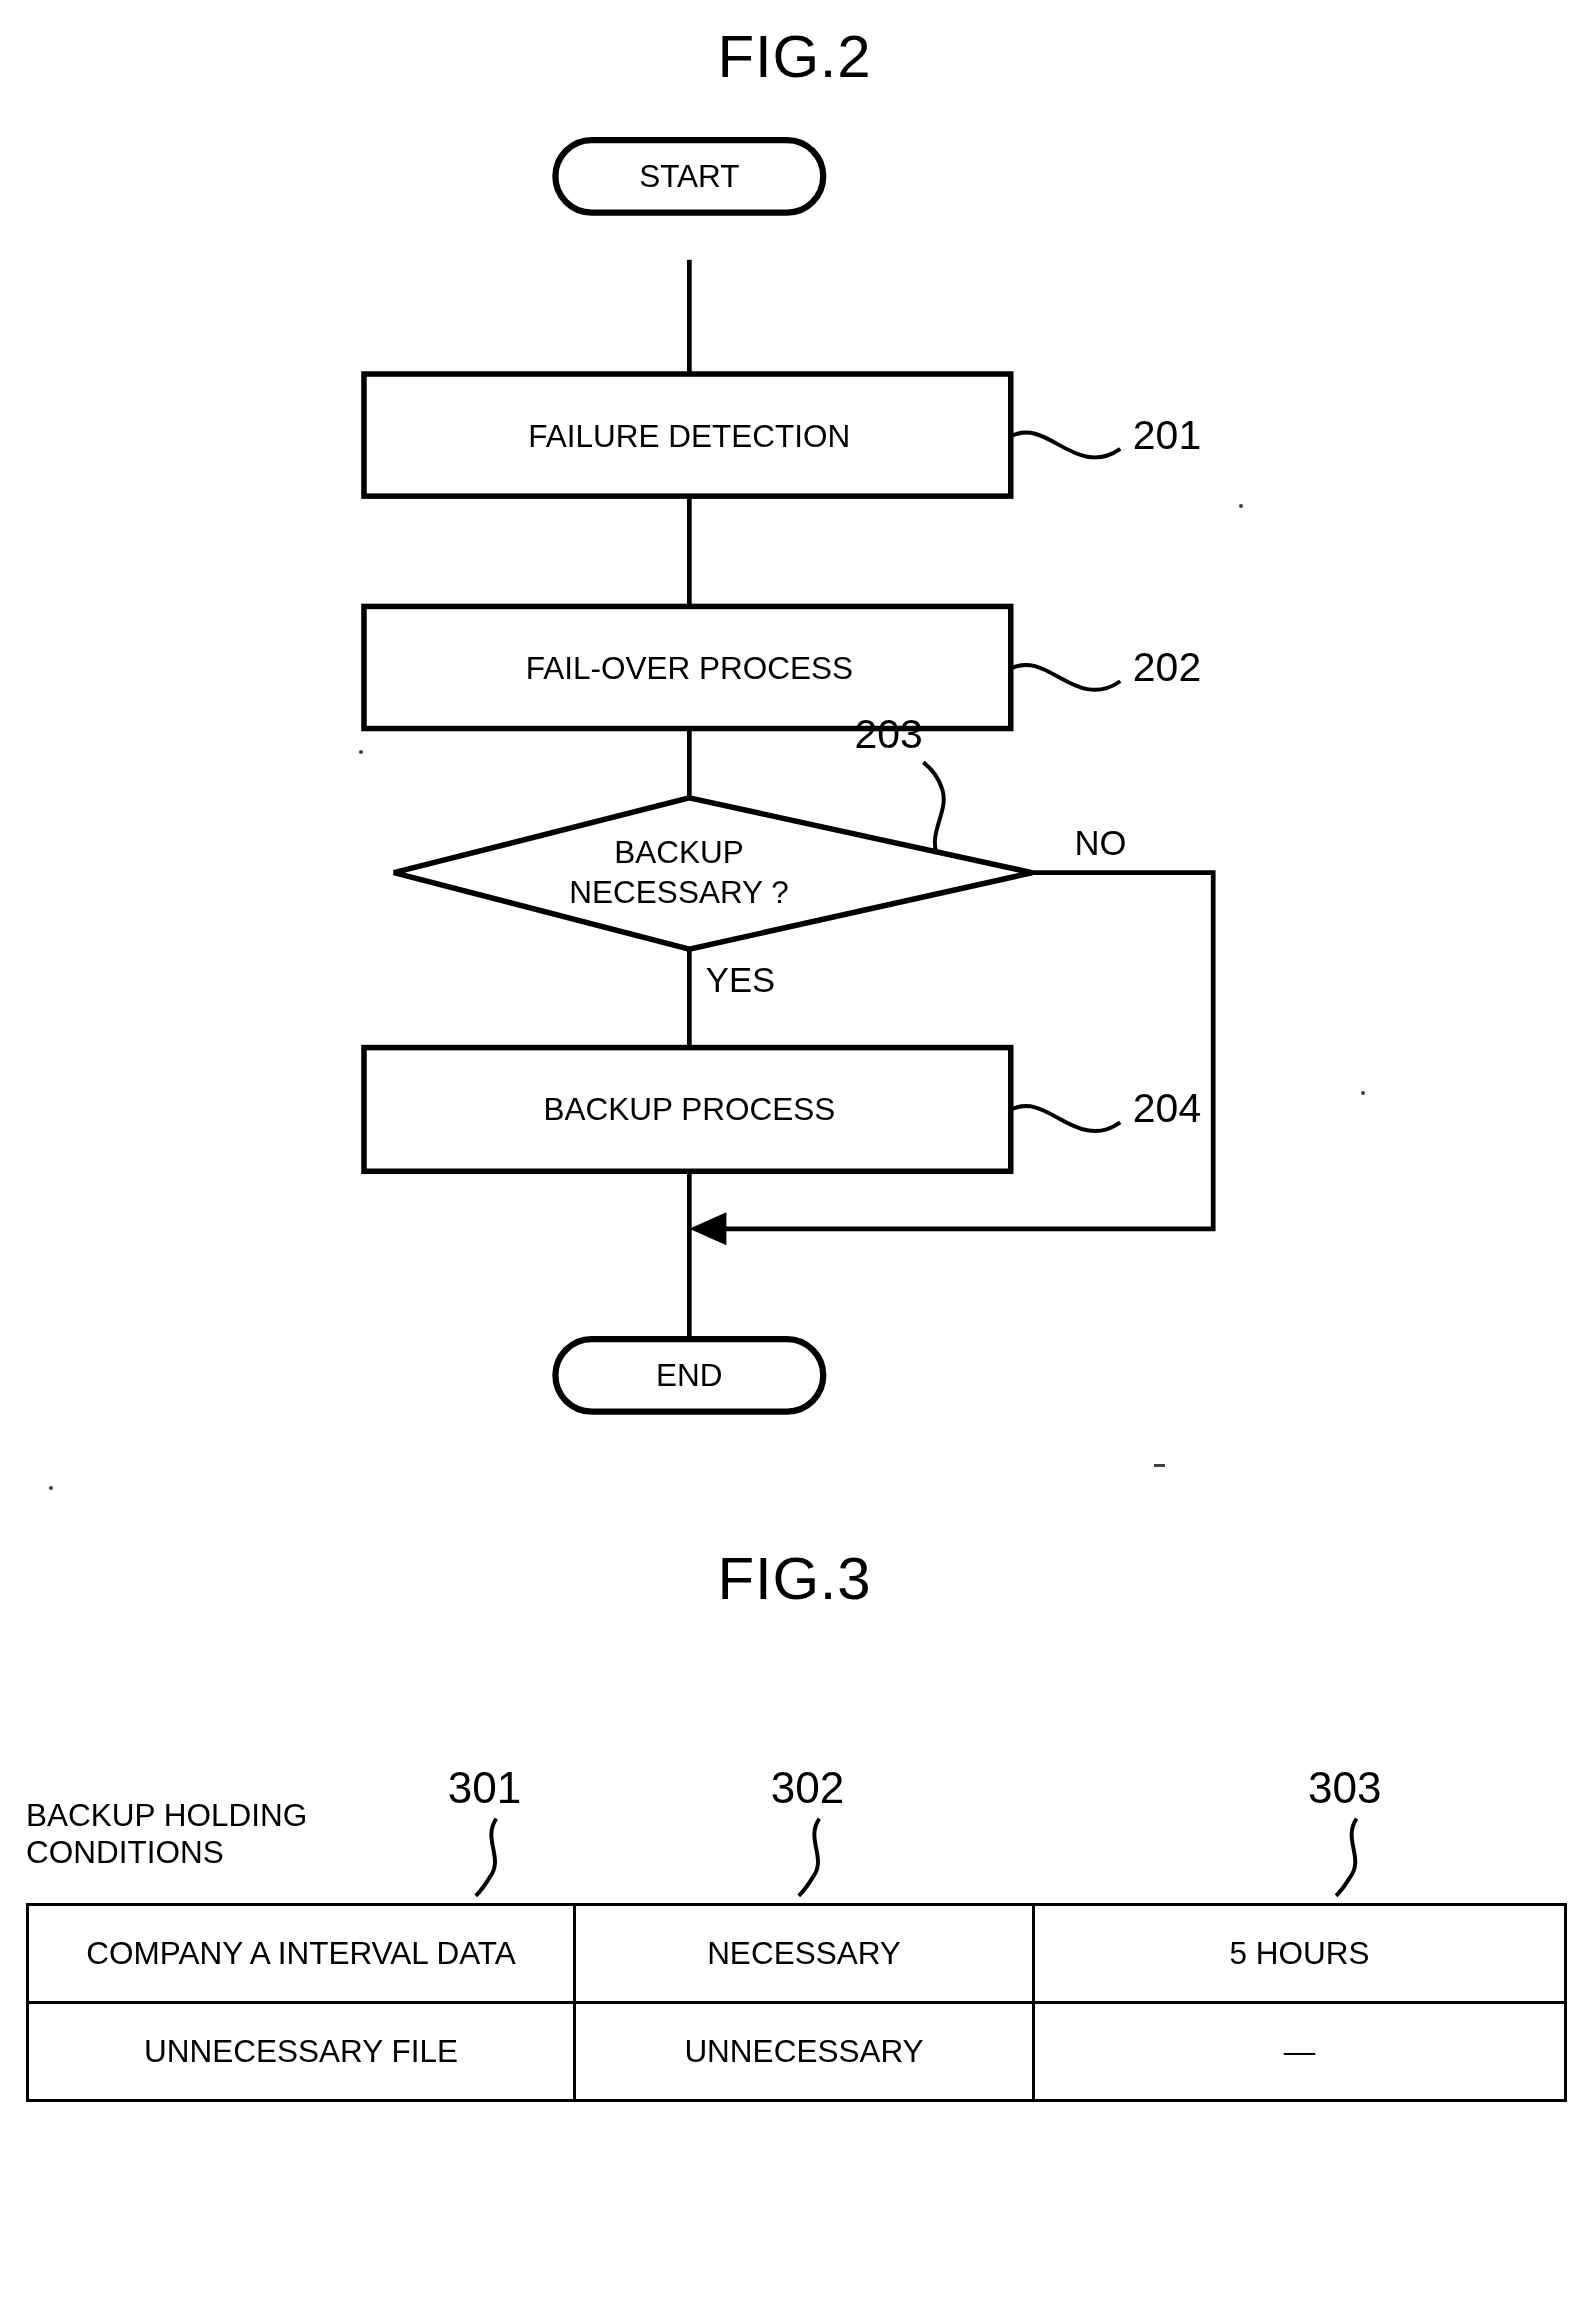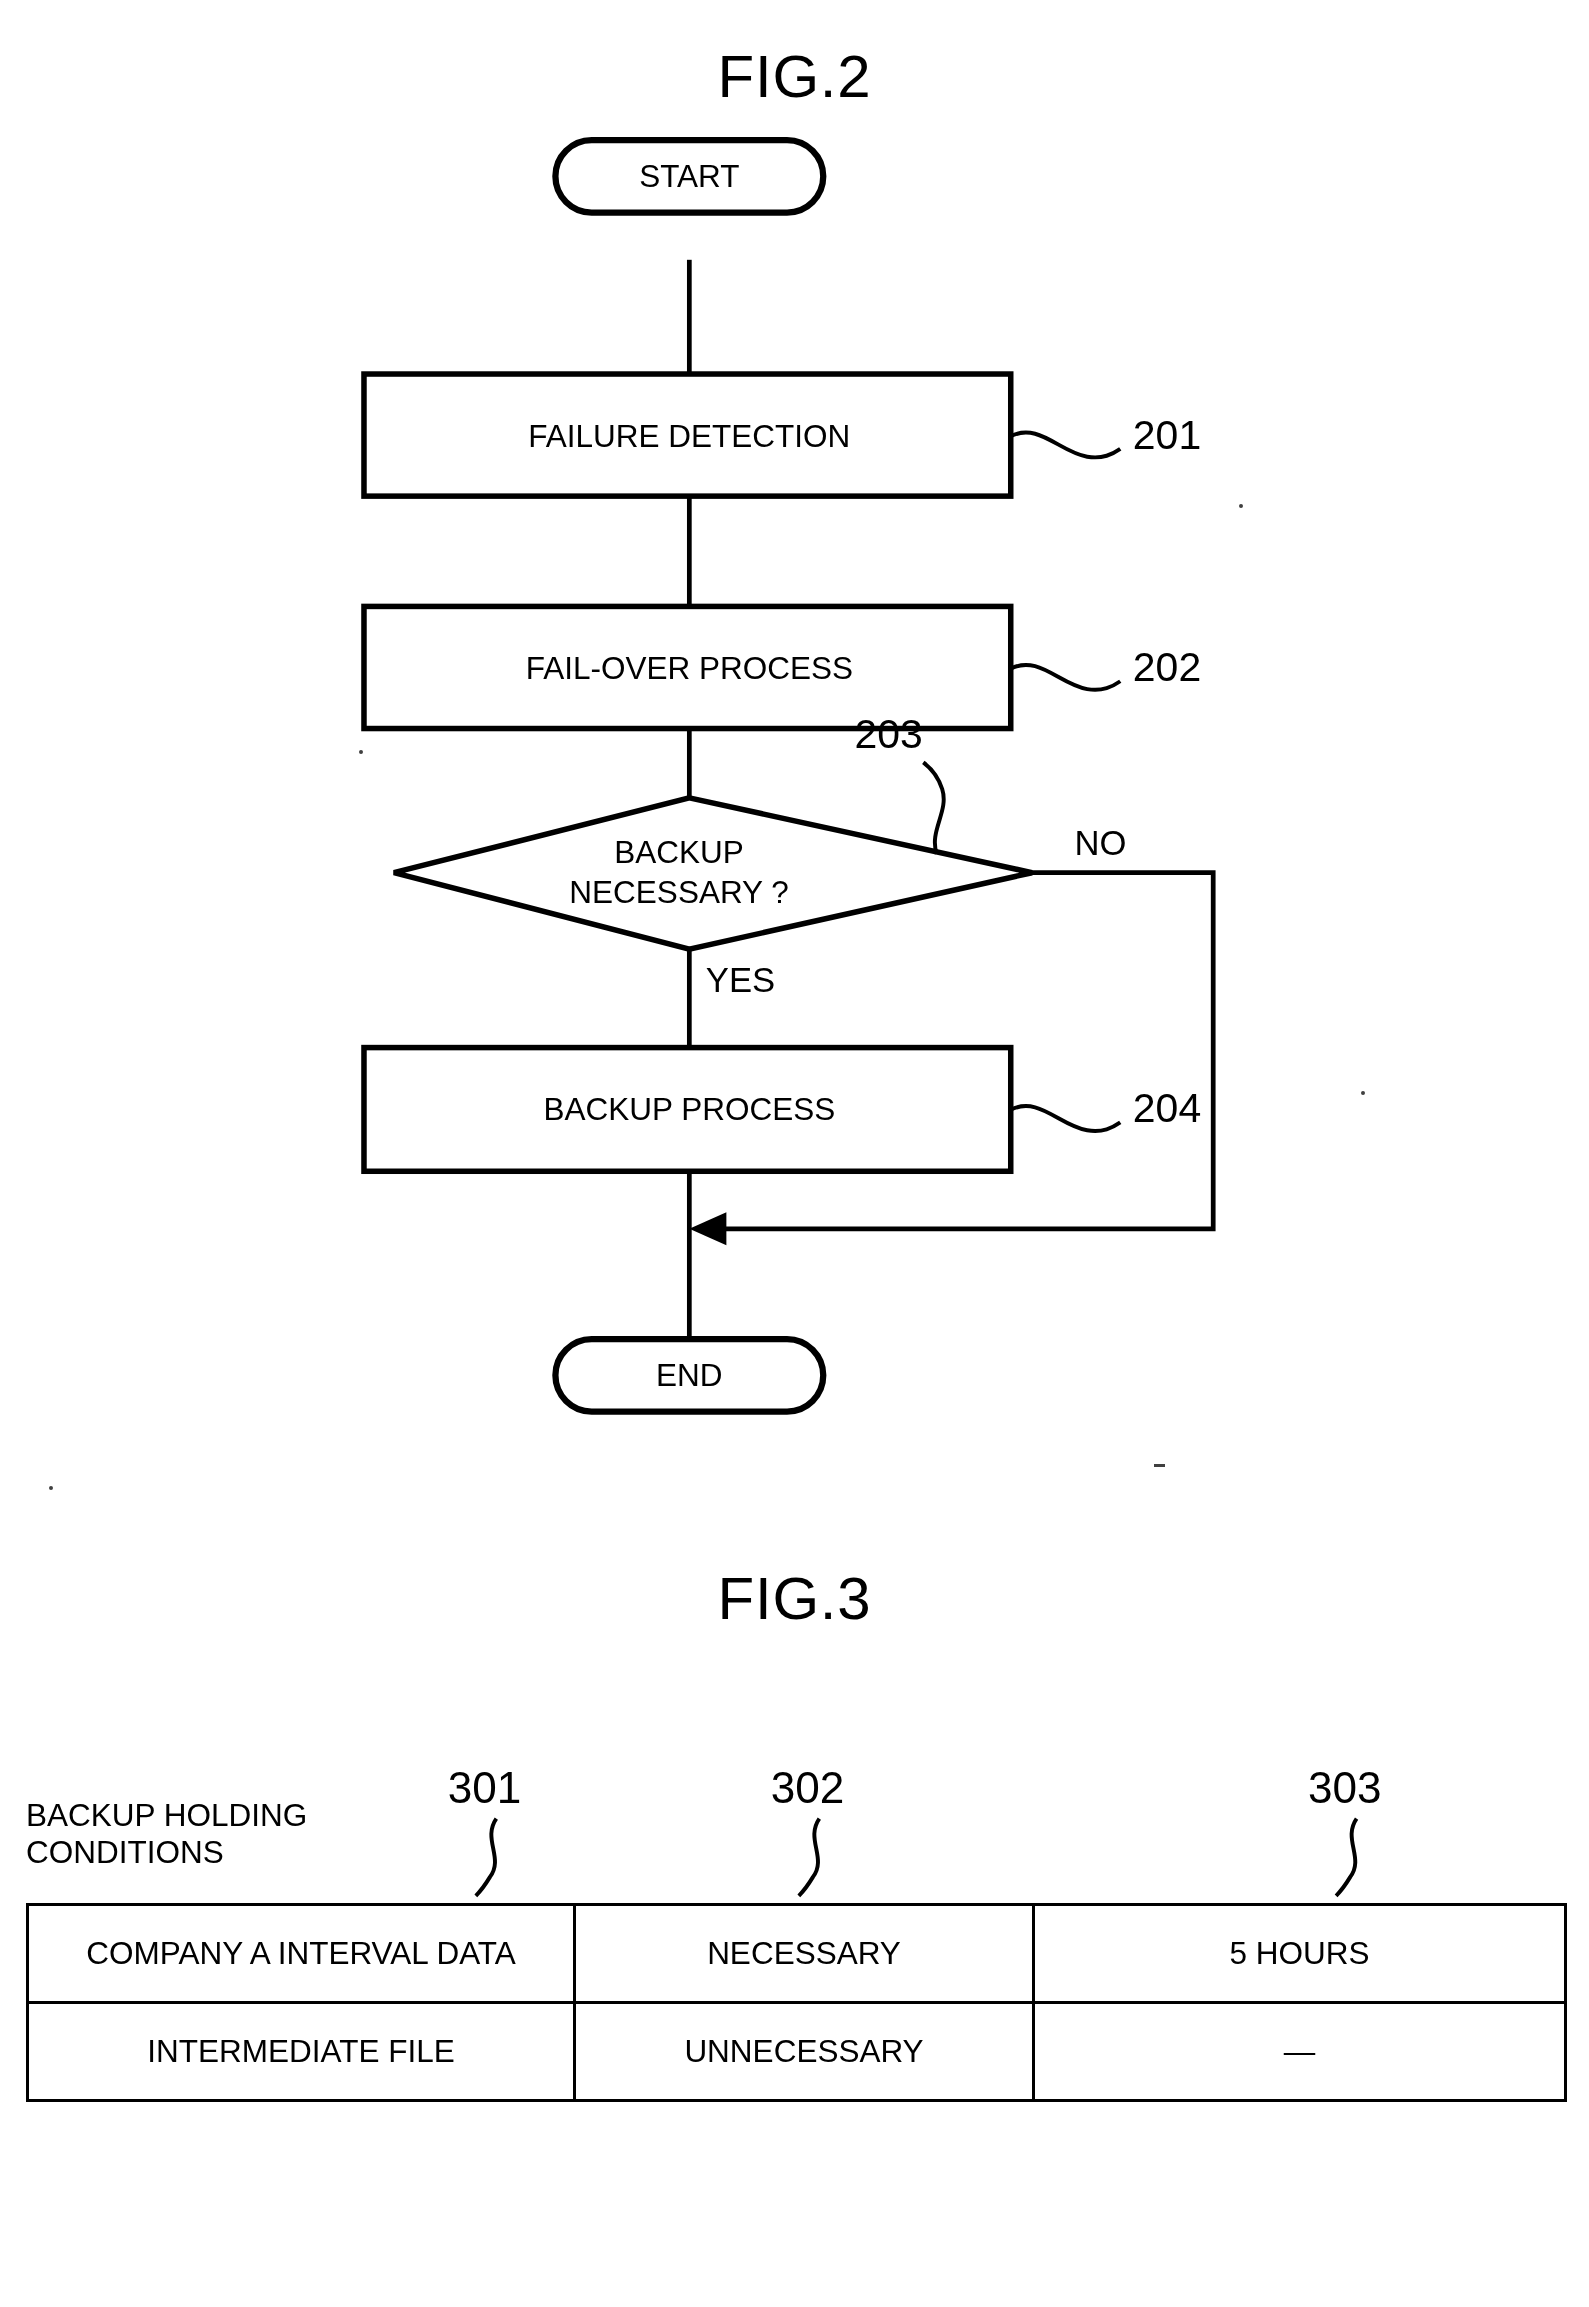--- a/index.html
+++ b/index.html
@@ -17,21 +17,20 @@
   }
 
   .fig-title {
     position: absolute;
     width: 100%;
     text-align: center;
     font-size: 60px;
     font-weight: 400;
     letter-spacing: 0.8px;
     color: #000;
-    margin-top: 20px;
   }
   #fig2-title { top: 22px; }
   #fig3-title { top: 1544px; }
 
   
   #fig2-canvas {
     position: absolute;
     left: 0;
     top: 118px;
     width: 1589px;
@@ -218,20 +217,20 @@
         <col class="col-b">
         <col class="col-c">
     </colgroup>
     <tbody>
       <tr class="data-row">
         <td class="left-al">COMPANY A INTERVAL DATA</td>
         <td>NECESSARY</td>
         <td>5 HOURS</td>
       </tr>
       <tr class="data-row">
-        <td>INTERMEDIATE FILE</td>
+        <td>UNNECESSARY FILE</td>
         <td>UNNECESSARY</td>
         <td class="dash-cell">—</td>
       </tr>
     </tbody>
   </table>
 </div>
 
 
 </body></html>

